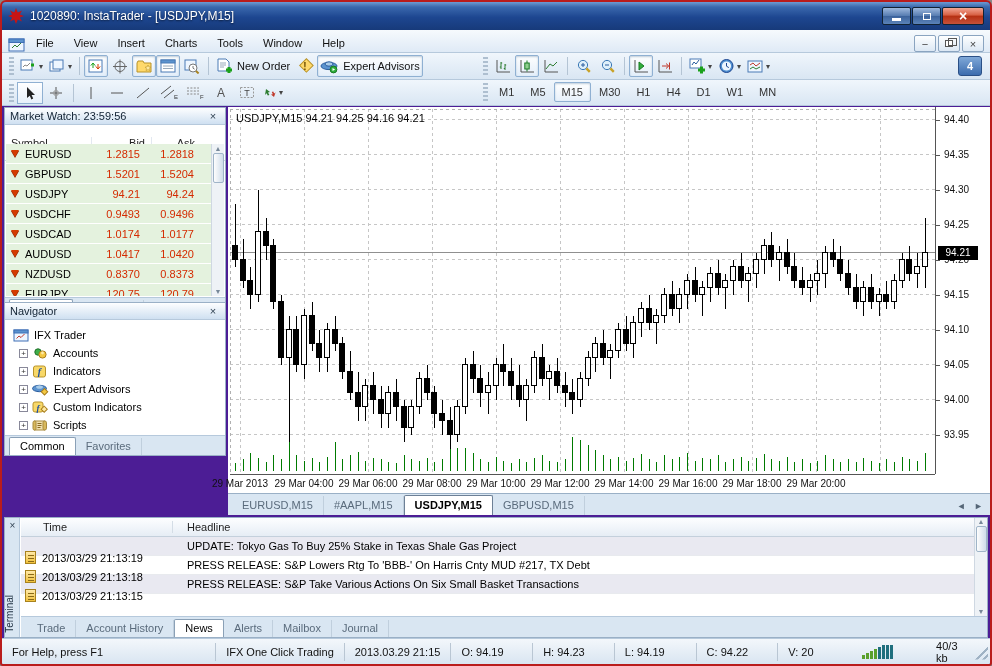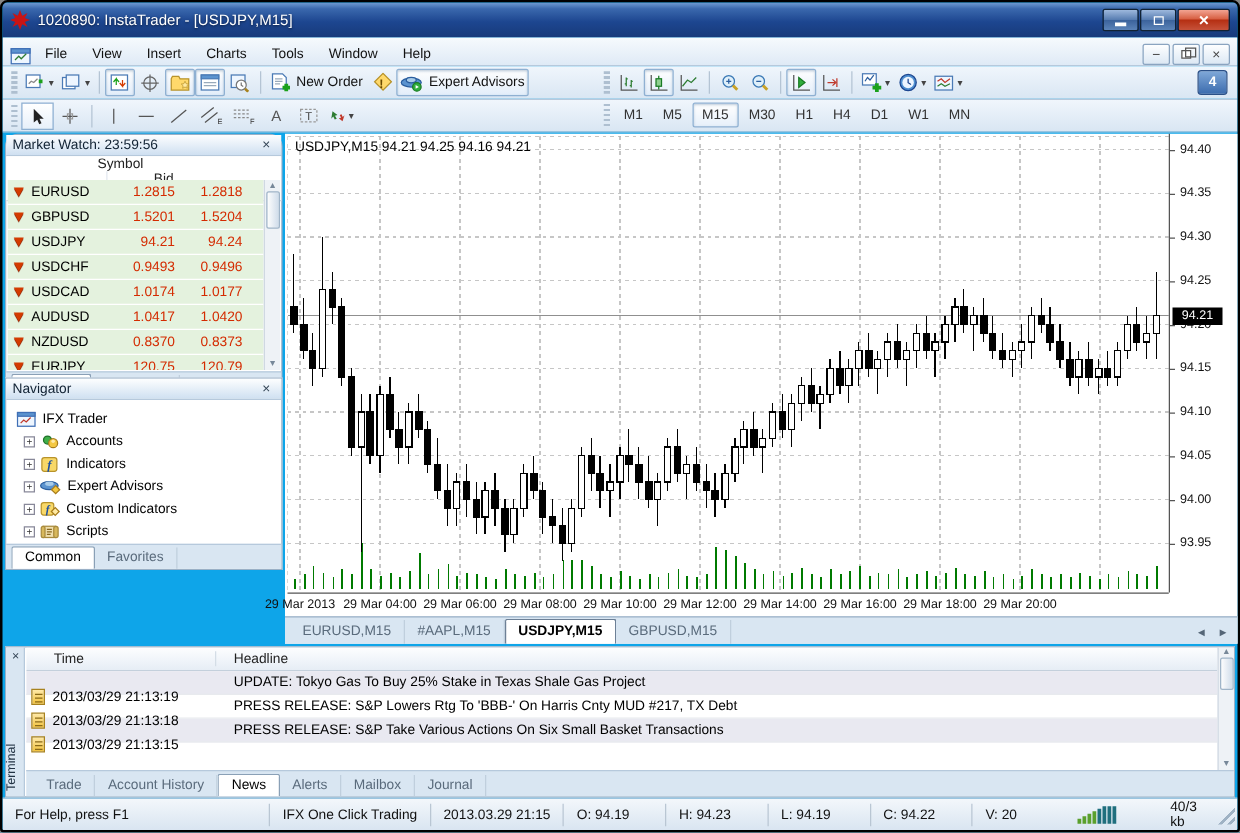--- a/index.html
+++ b/index.html
@@ -1,17 +1,17 @@
 <!DOCTYPE html>
 <html><head>
 <meta charset="utf-8">
 <style>
   * { margin:0; padding:0; box-sizing:border-box; }
   html,body { width:992px; height:666px; font-family:"Liberation Sans", sans-serif; background:#888; }
-  #win { position:relative; width:992px; height:666px; background:#0ea5e9; border:2px solid #000000; border-radius:6px 6px 3px 3px; overflow:hidden; }
+  #win { position:relative; width:992px; height:666px; background:#4c1d95; border:2px solid #b91c1c; border-radius:6px 6px 3px 3px; overflow:hidden; }
 
   
   #titlebar { position:absolute; left:0; top:0; right:0; height:28px;
     background:linear-gradient(180deg,#6f9bd2 0%,#3a68ad 18%,#1d4690 55%,#173a7a 100%);
     display:flex; align-items:center; padding:0 6px; color:#fff; }
   #titlebar .title-text { font-size:12px; margin-left:6px; text-shadow:0 1px 2px rgba(0,0,0,.6); }
   .win-btns { margin-left:auto; display:flex; }
   .win-btn { width:29px; height:18px; border:1px solid #123; border-radius:2px; margin-left:1px;
     display:flex; align-items:center; justify-content:center; font-size:12px; color:#fff;
     background:linear-gradient(180deg,#9db8dd,#557bb0 50%,#3c639c 52%,#5b83b8); }
@@ -47,26 +47,26 @@
   #notif { position:absolute; right:8px; top:3px; width:24px; height:20px; border-radius:3px;
     background:linear-gradient(180deg,#7fa8d8,#3c6cae); border:1px solid #2a4f86; color:#fff;
     font-size:11px; font-weight:bold; display:flex; align-items:center; justify-content:center; }
   .tfbtn { font-size:11px; color:#333; padding:3px 7px; border:1px solid transparent; border-radius:2px; }
   .tfbtn.pressed { background:linear-gradient(180deg,#fff,#e7f0fa); border:1px solid #8fb0d2; box-shadow:inset 0 1px 2px rgba(70,110,150,.35); }
   .dtool { font-size:12px; color:#555; width:26px; height:22px; display:flex; align-items:center; justify-content:center; border:1px solid transparent; }
   .dtool.pressed { background:linear-gradient(180deg,#fff,#e7f0fa); border:1px solid #8fb0d2; }
 
   
   .panel { position:absolute; left:2px; width:222px; background:#fff; border:1px solid #9ab0c6; }
-  #mw-panel { top:105px; height:211px;border-radius:10px; }
+  #mw-panel { top:105px; height:211px; }
   #nav-panel { top:300px; height:154px; }
   .panel-title { height:17px; background:linear-gradient(180deg,#fdfeff,#cfe0f1); border-bottom:1px solid #b6c9dc;
     display:flex; align-items:center; padding:0 5px; font-size:11px; color:#123; }
   .panel-close { margin-left:auto; font-size:11px; color:#345; width:14px; text-align:center; }
-  .mw-header { display:flex; height:36px; border-bottom:1px solid #cfd8e2; font-size:11px; color:#222; align-items:center; background:#fff;flex-direction:column; }
+  .mw-header { display:flex; height:36px; border-bottom:1px solid #cfd8e2; font-size:11px; color:#222; align-items:center; background:#fff; }
   .mw-header .c0 { width:86px; padding-left:6px; }
   .mw-header .c1 { width:60px; text-align:right; padding-right:6px; border-left:1px solid #e2e8f0; }
   .mw-header .c2 { width:48px; text-align:right; padding-right:4px; border-left:1px solid #e2e8f0; }
   #mw-rows { position:absolute; top:36px; left:1px; right:14px; bottom:21px; overflow:hidden; }
   .mw-row { display:flex; height:20px; align-items:center; background:#e4f2de; border-bottom:1px solid #fff; font-size:11px; }
   .mw-row .sym { width:80px; color:#000; display:flex; align-items:center; }
   .mw-row .bid { width:60px; text-align:right; padding-right:6px; color:#d42b00; }
   .mw-row .ask { width:52px; text-align:right; padding-right:4px; color:#d42b00; }
   .dn-arrow { width:0; height:0; border-left:4px solid transparent; border-right:4px solid transparent;
     border-top:7px solid #d43a00; margin:0 6px 0 5px; filter:drop-shadow(0 1px 0 #8a2000); }

